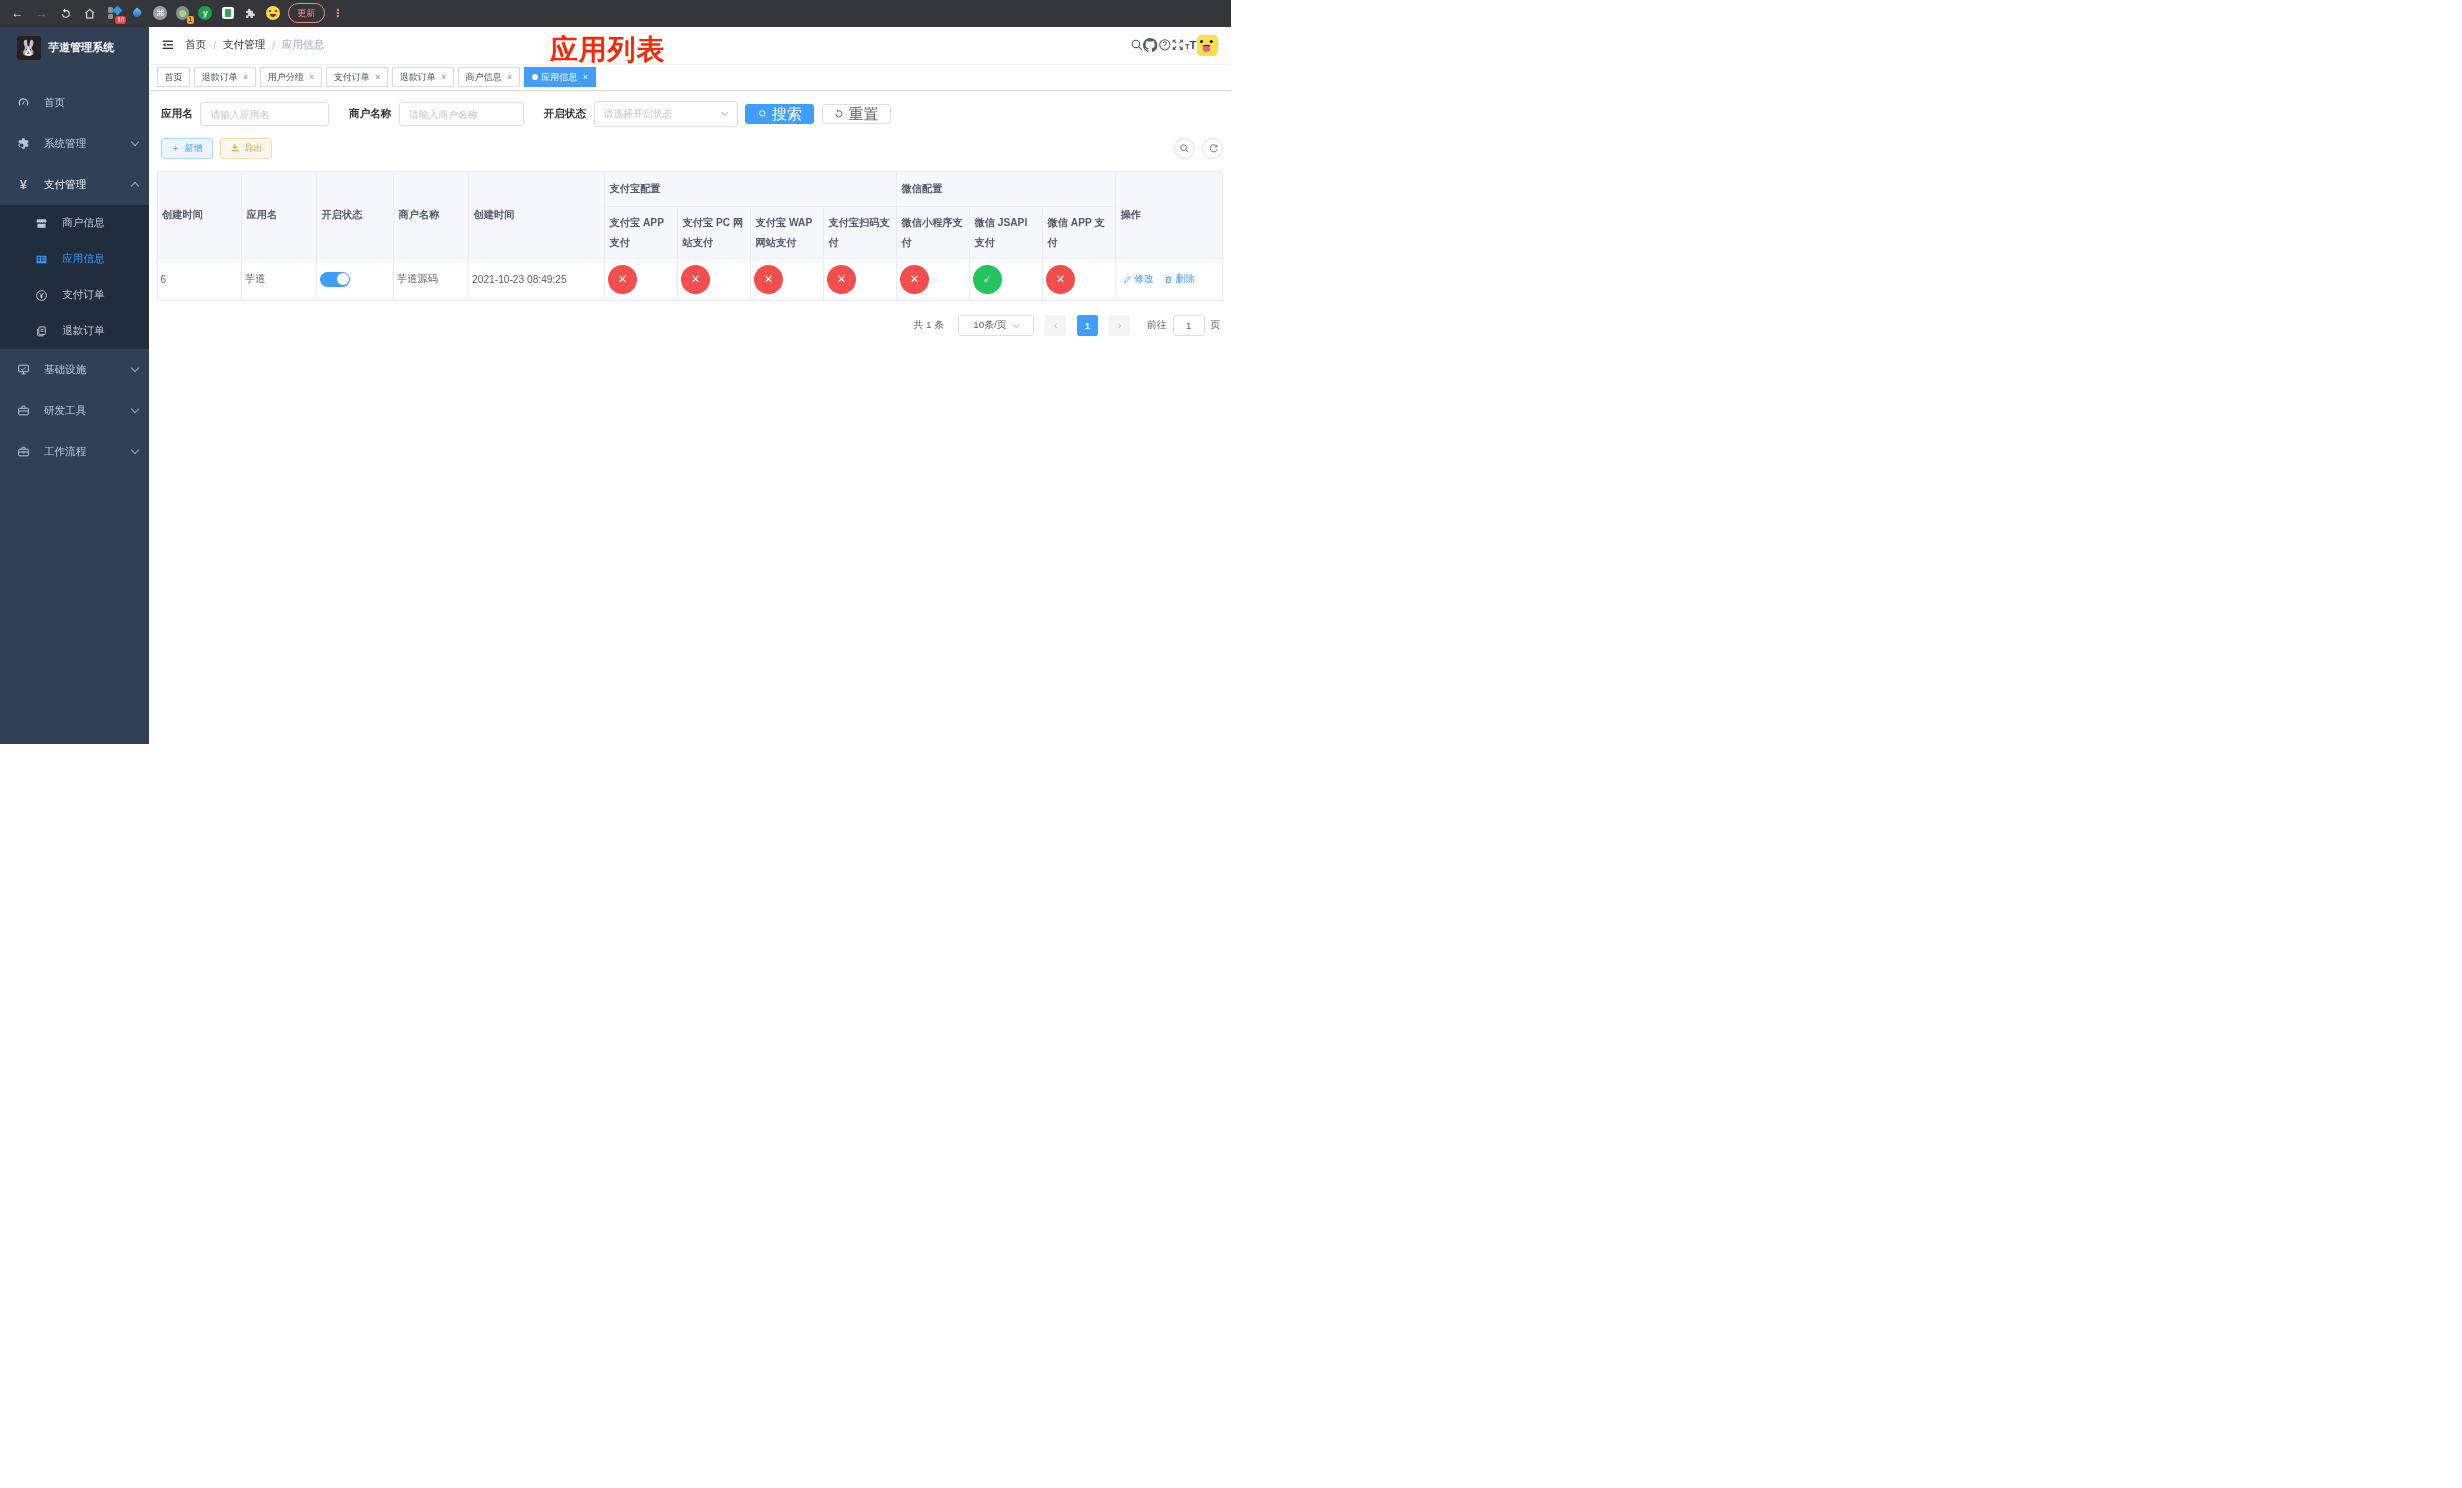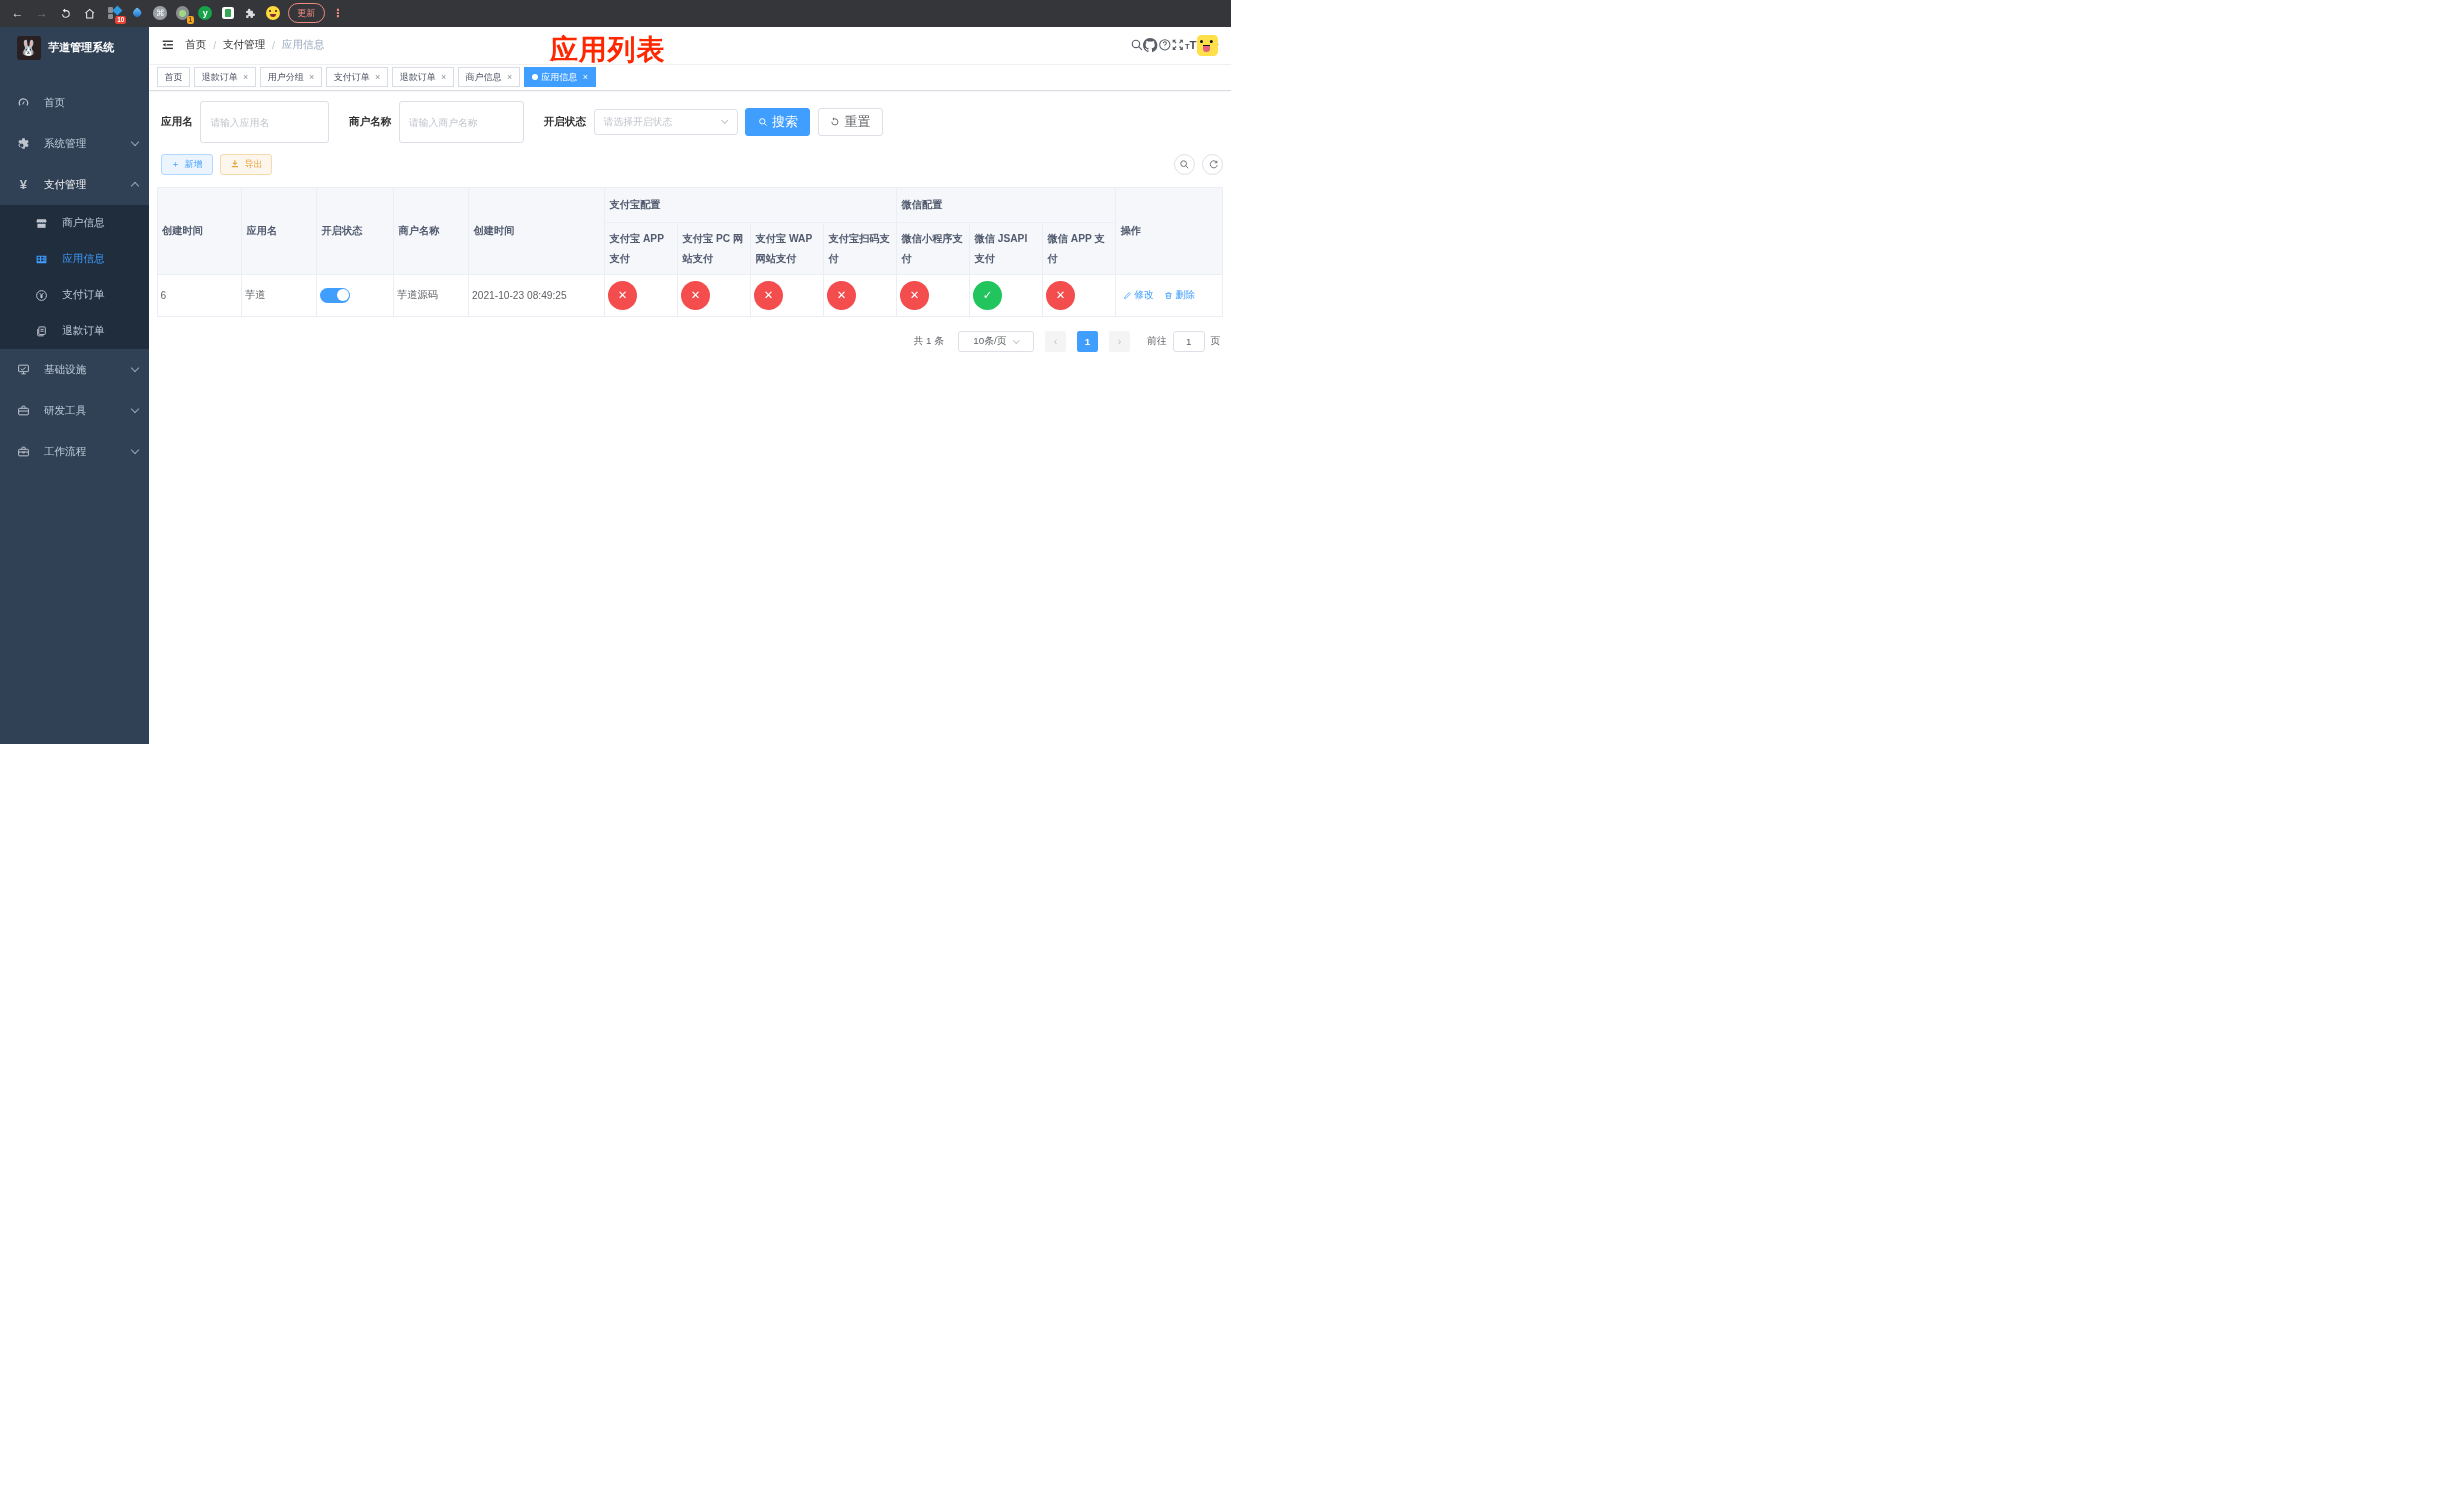--- a/index.html
+++ b/index.html
@@ -73,25 +73,25 @@
   .tag { height:19.7px; display:flex; align-items:center; gap:3.8px; border:0.8px solid #d8dce5; background:#fff; padding:0 6.8px; font-size:9px; color:#495060; cursor:pointer; }
   .tag .x { font-size:9px; color:#8e939c; margin-left:1.5px; }
   .tag.active { background:#409eff; border-color:#409eff; color:#fff; }
   .tag.active .x { color:#fff; }
   .tag-dot { width:6px; height:6px; border-radius:50%; background:#fff; flex:none; }
 
   .content { flex:1; padding:10.6px 7.6px; overflow:hidden; }
   .filter-row { display:flex; align-items:center; gap:7.6px; margin-bottom:10.6px; padding-left:4.5px; }
   .f-label { font-size:10.6px; color:#303133; font-weight:600; margin-left:12px; }
   .f-label:first-child { margin-left:0; }
-  .f-input { height:42px; border:0.8px solid #dcdfe6; border-radius:3px; padding:0 9px; font-size:9.8px; color:#606266; font-family:inherit; outline:none; background:#fff; }
+  .f-input { height:24px; border:0.8px solid #dcdfe6; border-radius:3px; padding:0 9px; font-size:9.8px; color:#606266; font-family:inherit; outline:none; background:#fff; }
   .f-input::placeholder { color:#c0c4cc; }
   .f-select { height:26px; width:144px; border:0.8px solid #dcdfe6; border-radius:3px; padding:0 9px; font-size:9.8px; color:#c0c4cc; display:flex; align-items:center; cursor:pointer; background:#fff; }
   .f-select .sel-caret { margin-left:auto; width:5.3px; height:5.3px; border-right:1px solid #c0c4cc; border-bottom:1px solid #c0c4cc; transform:rotate(45deg); margin-top:-2.3px; }
-  .btn { height:28px; border-radius:3px; border:0.8px solid transparent; font-size:13px; display:inline-flex; align-items:center; gap:4.5px; padding:0 11.4px; cursor:pointer; font-family:inherit; }
+  .btn { height:20px; border-radius:3px; border:0.8px solid transparent; font-size:15px; display:inline-flex; align-items:center; gap:4.5px; padding:0 11.4px; cursor:pointer; font-family:inherit; }
   .btn-primary { background:#409eff; border-color:#409eff; color:#fff; }
   .btn-plain { background:#fff; border-color:#dcdfe6; color:#606266; }
   .toolbar-row { display:flex; align-items:center; gap:7.6px; margin-bottom:12px; padding-left:4.5px; }
   .btn-sm { height:21px; font-size:9px; padding:0 9px; }
   .btn-add { background:#ecf5ff; border-color:#b3d8ff; color:#409eff; }
   .btn-export { background:#fdf6ec; border-color:#f5dab1; color:#e6a23c; }
   .tool-circles { margin-left:auto; display:flex; gap:7.6px; }
   .circle-btn { width:21px; height:21px; border-radius:50%; border:0.8px solid #dcdfe6; background:#fff; display:flex; align-items:center; justify-content:center; color:#606266; cursor:pointer; }
 
   

